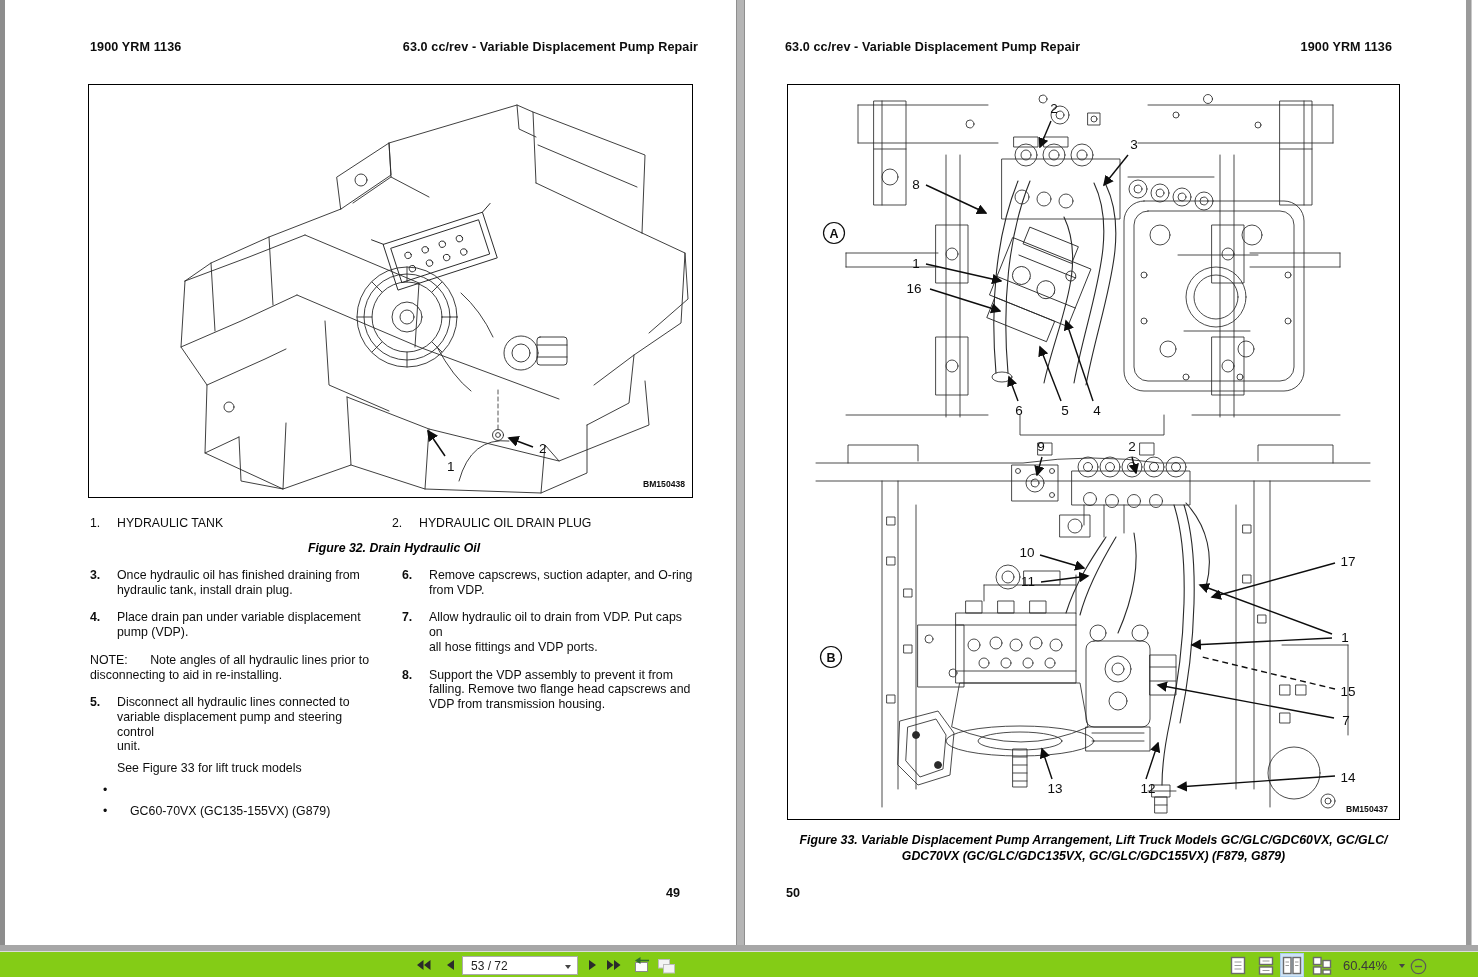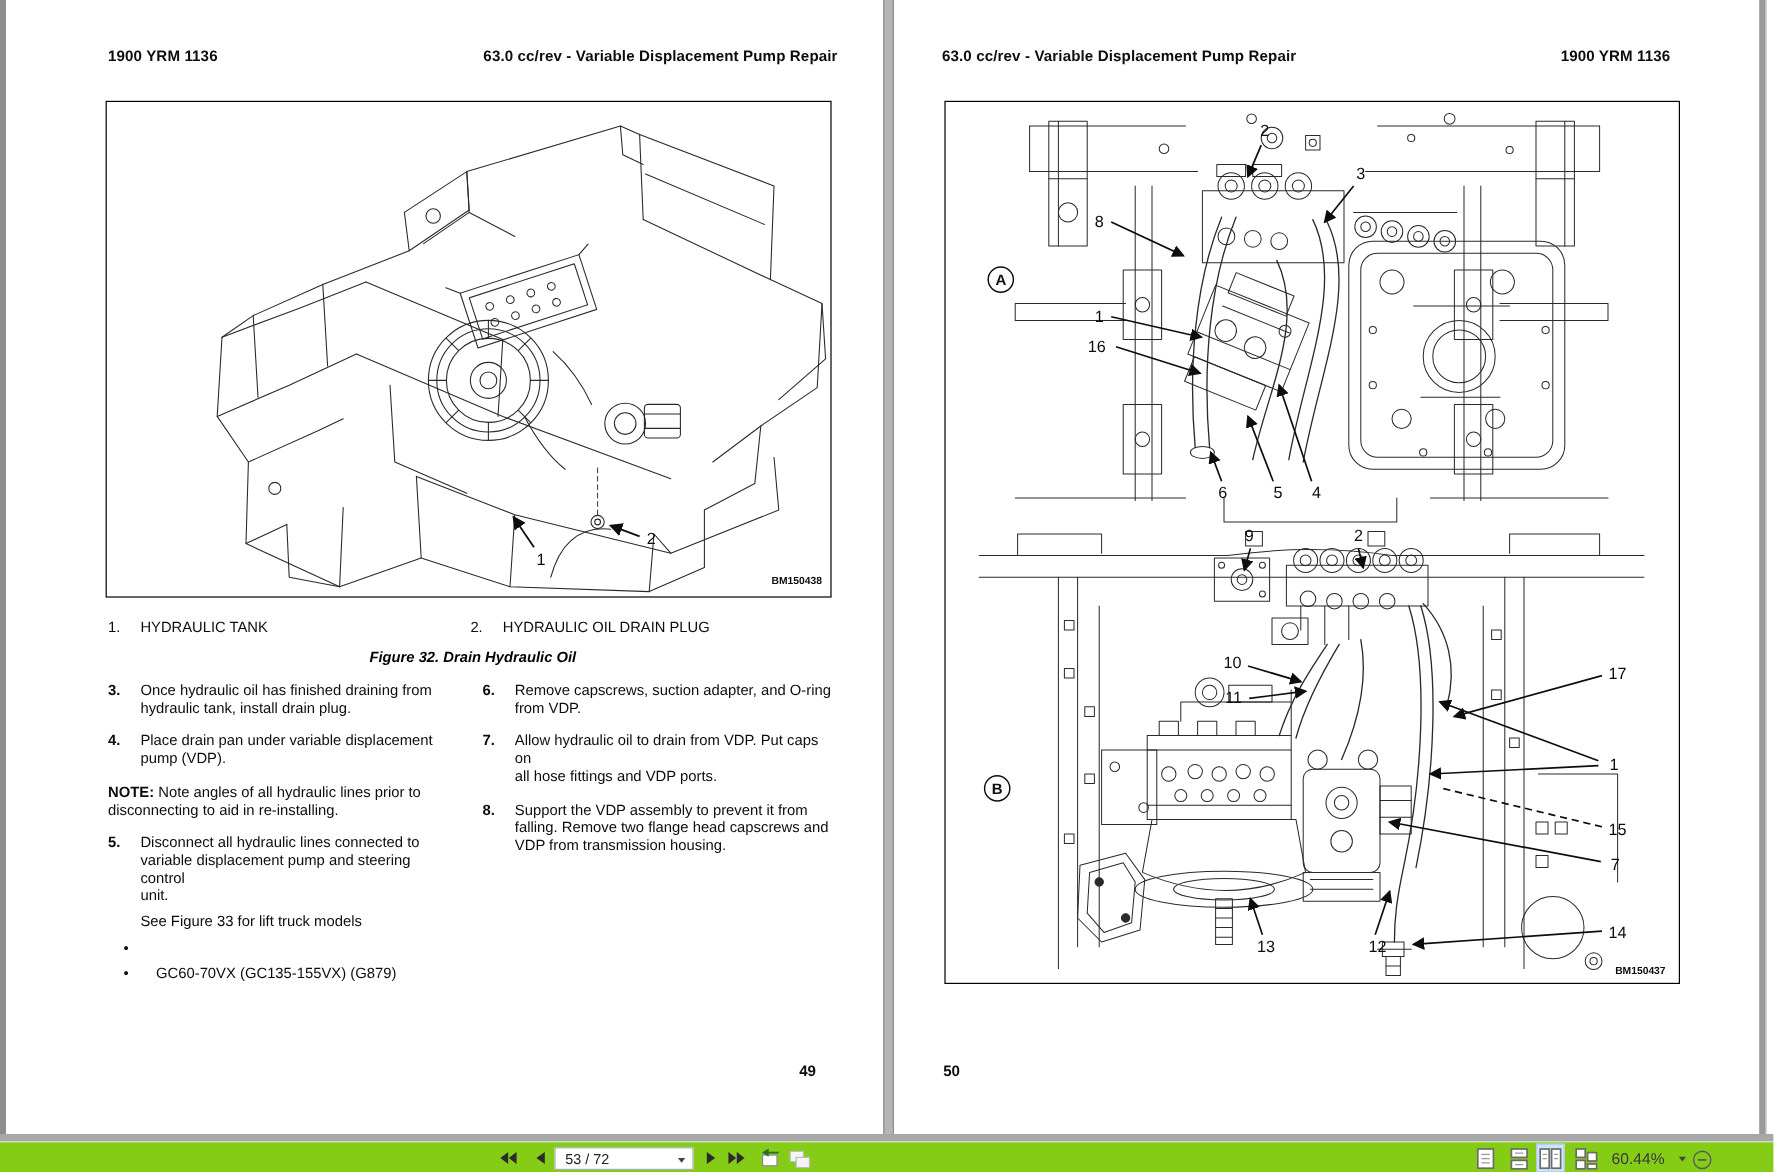--- a/index.html
+++ b/index.html
@@ -37,22 +37,22 @@
   .caption-32 { top:541px; left:85px; right:38px; }
   .caption-33 { top:833px; left:42px; width:613px; }
 
   .col { position:absolute; top:568px; font-size:12.35px; line-height:14.7px; color:#0d0d0d; }
   .col1 { left:85px;  width:284px; }
   .col2 { left:397px; width:296px; }
   .step { display:flex; margin-bottom:13px; }
   .step-num { width:27px; font-weight:bold; flex:none; }
   .step-text { flex:1; white-space:pre-line; }
   .note-para { margin-bottom:13px; }
-  .note-para b { font-weight:bold;margin-top:16px; }
-  .note-text { white-space:pre-line; }
+  .note-para b { font-weight:normal;margin-top:16px; }
+  .note-text { white-space:pre-line;margin-left:19px; }
   .see-para { margin-left:27px; margin-bottom:7px; }
   .bullet { display:flex; padding-left:13px; margin-bottom:7px; }
   .bullet-dot { width:27px; flex:none; }
   .bullet-text { flex:1; white-space:pre-line; }
 
   .pgnum { position:absolute; top:886px; font-size:12.6px; font-weight:bold; color:#0d0d0d; }
   .pgnum-left  { right:56px; }
   .pgnum-right { left:41px; }
 
   
@@ -504,20 +504,22 @@
           <text class="co" x="557" y="557" text-anchor="middle">1</text>
           <text class="co" x="560" y="611" text-anchor="middle">15</text>
           <text class="co" x="558" y="640" text-anchor="middle">7</text>
           <text class="co" x="267" y="708" text-anchor="middle">13</text>
           <text class="co" x="360" y="708" text-anchor="middle">12</text>
           <text class="co" x="560" y="697" text-anchor="middle">14</text>
           <text class="code" x="600" y="727" text-anchor="end">BM150437</text>
         </svg>
       </div>
 
+      <div class="caption caption-33">Figure 33. Variable Displacement Pump Arrangement, Lift Truck Models GC/GLC/GDC60VX, GC/GLC/
+GDC70VX (GC/GLC/GDC135VX, GC/GLC/GDC155VX) (F879, G879)</div>
       <div class="pgnum pgnum-right">50</div>
     </div>
 
     <div class="edge-right"></div>
   </div>
 
   <div class="pre-strip"></div>
 
   <div class="toolbar">
     <div class="tb tb-btn" style="left:413px;">

